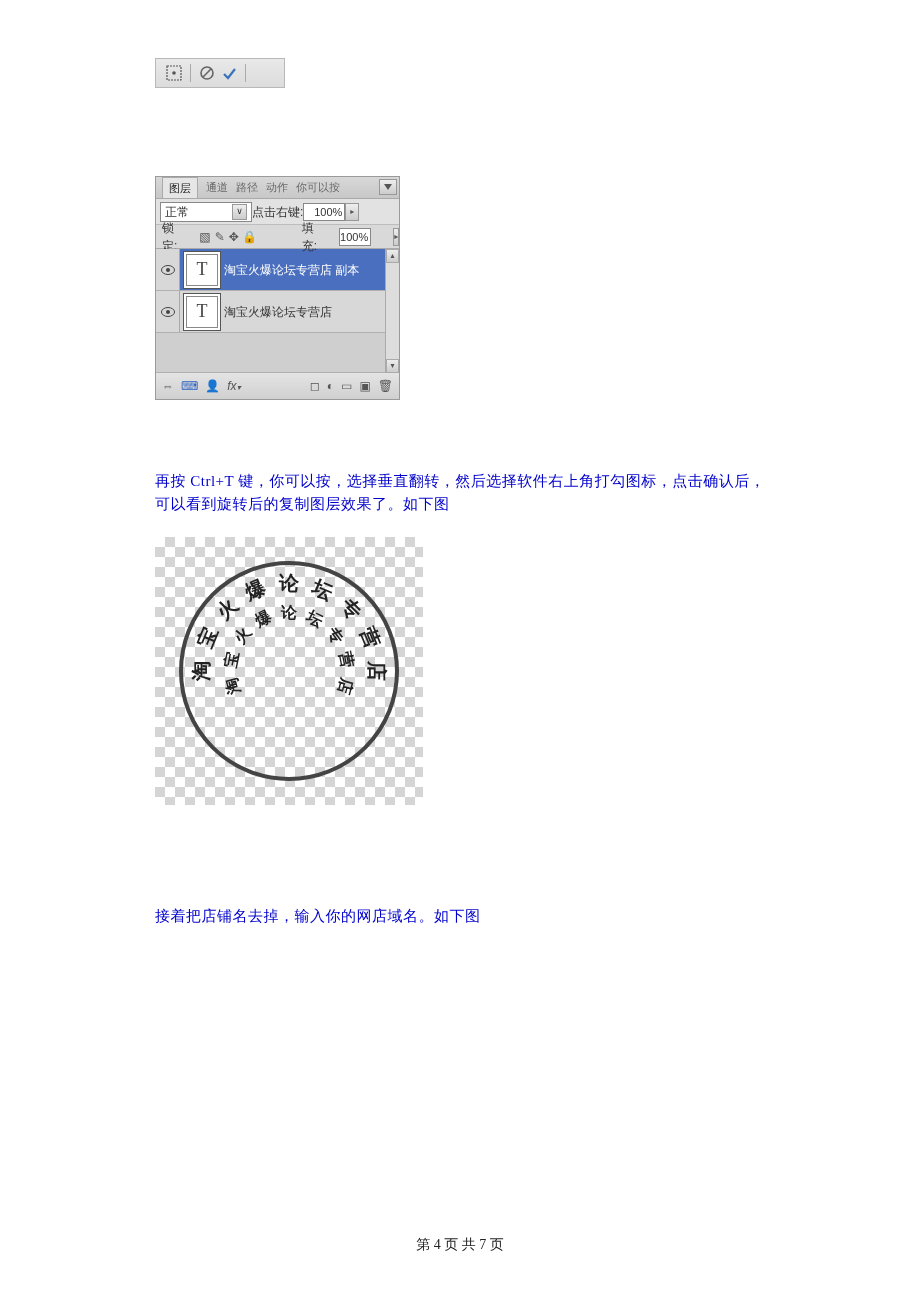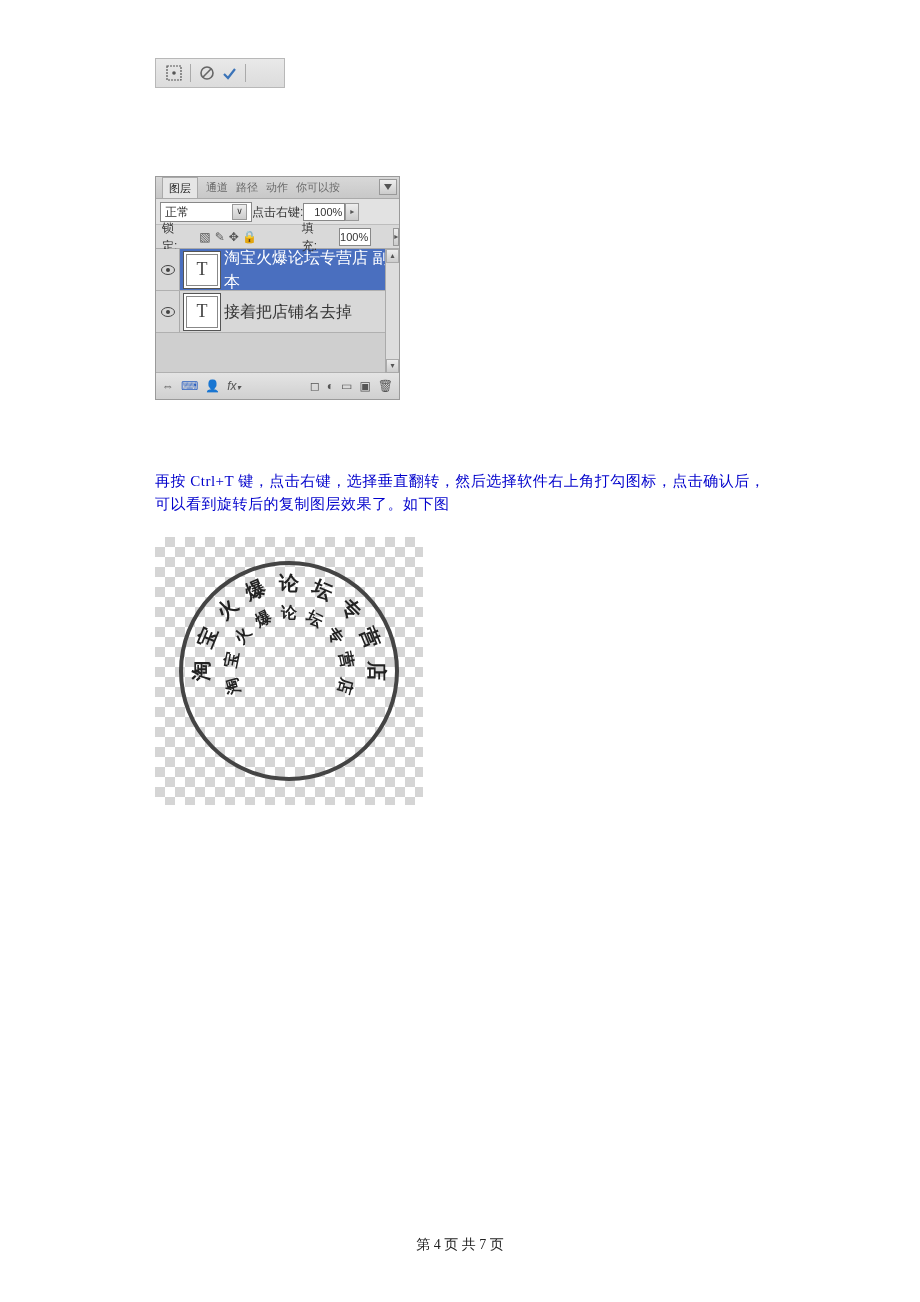--- a/index.html
+++ b/index.html
@@ -173,21 +173,21 @@
   .lp-layer-thumb.checker {
     background-image:
       linear-gradient(45deg,#ccc 25%,transparent 25%),
       linear-gradient(-45deg,#ccc 25%,transparent 25%),
       linear-gradient(45deg,transparent 75%,#ccc 75%),
       linear-gradient(-45deg,transparent 75%,#ccc 75%);
     background-size: 10px 10px;
     background-position: 0 0,0 5px,5px -5px,-5px 0;
     font-size: 0;
   }
-  .lp-layer-name { font-size: 16px; flex: 1; }
+  .lp-layer-name { font-size: 12px; flex: 1; }
   .lp-empty {
     height: 40px;
     background: #cfcfcf;
     border-bottom: 1px solid #b0b0b0;
   }
   .lp-bottom {
     height: 26px;
     background: linear-gradient(#e4e4e4,#d0d0d0);
     display: flex;
     align-items: center;
@@ -345,21 +345,21 @@
         <span class="lp-layer-name">淘宝火爆论坛专营店 副本</span>
       </div>
       <div class="lp-layer">
         <span class="lp-layer-eye">
           <svg width="14" height="10" viewBox="0 0 14 10">
               <ellipse cx="7" cy="5" rx="6.5" ry="4.5" fill="none" stroke="#444"></ellipse>
               <circle cx="7" cy="5" r="2" fill="#444"></circle>
             </svg>
         </span>
         <span class="lp-layer-thumb">T</span>
-        <span class="lp-layer-name">接着把店铺名去掉</span>
+        <span class="lp-layer-name">淘宝火爆论坛专营店</span>
       </div>
       <div class="lp-empty"></div>
     </div>
 
     <div class="lp-bottom">
       <span>⇔</span>
       <span style="color:#2a5fc1;">⌨</span>
       <span style="color:#2a5fc1;">👤</span>
       <span style="font-style:italic;font-family:Liberation Sans, sans-serif;">fx<span style="font-size:8px;">▾</span></span>
       <span class="end">
@@ -372,21 +372,21 @@
     </div>
 
     <div class="lp-scroll">
       <div class="arrow-up">▴</div>
       <div class="arrow-down">▾</div>
     </div>
   </div>
 
   <div class="gap-xl"></div>
 
-  <p class="para">再按 Ctrl+T 键，点击右键，选择垂直翻转，然后选择软件右上角打勾图标，点击确认后，可以看到旋转后的复制图层效果了。如下图</p>
+  <p class="para">再按 Ctrl+T 键，你可以按，选择垂直翻转，然后选择软件右上角打勾图标，点击确认后，可以看到旋转后的复制图层效果了。如下图</p>
 
   <div class="gap-sm"></div>
 
   <div class="checker-canvas">
     <div class="ring-outer">
       <div id="curved-outer">
           <span class="curved-text ct-outer" style="transform: translate(-88px, 1.07769e-14px) rotate(270deg) translate(-50%, -50%);">淘</span>
           <span class="curved-text ct-outer" style="transform: translate(-81.3014px, -33.6761px) rotate(292.5deg) translate(-50%, -50%);">宝</span>
           <span class="curved-text ct-outer" style="transform: translate(-62.2254px, -62.2254px) rotate(315deg) translate(-50%, -50%);">火</span>
           <span class="curved-text ct-outer" style="transform: translate(-33.6761px, -81.3014px) rotate(337.5deg) translate(-50%, -50%);">爆</span>
@@ -406,16 +406,17 @@
           <span class="curved-text ct-inner" style="transform: translate(46.0145px, -35.3082px) rotate(412.5deg) translate(-50%, -50%);">专</span>
           <span class="curved-text ct-inner" style="transform: translate(56.8855px, -11.3152px) rotate(438.75deg) translate(-50%, -50%);">营</span>
           <span class="curved-text ct-inner" style="transform: translate(56.0237px, 15.0115px) rotate(465deg) translate(-50%, -50%);">店</span>
         </div>
     </div>
   </div>
 
   <div class="gap-xl"></div>
   <div class="gap-md"></div>
 
+  <p class="para">接着把店铺名去掉，输入你的网店域名。如下图</p>
 
 </div>
 
 <div class="page-footer">第 4 页 共 7 页</div>
 
 </body></html>

